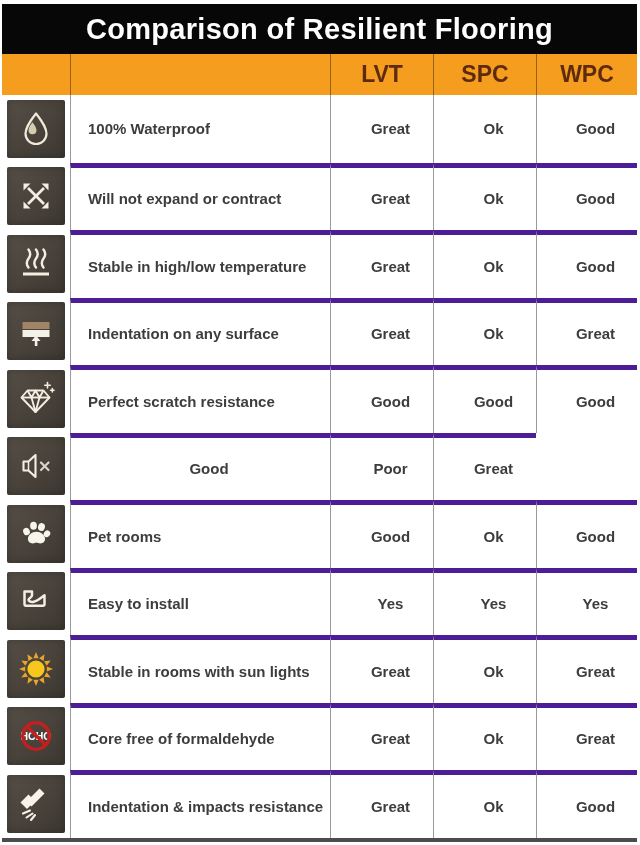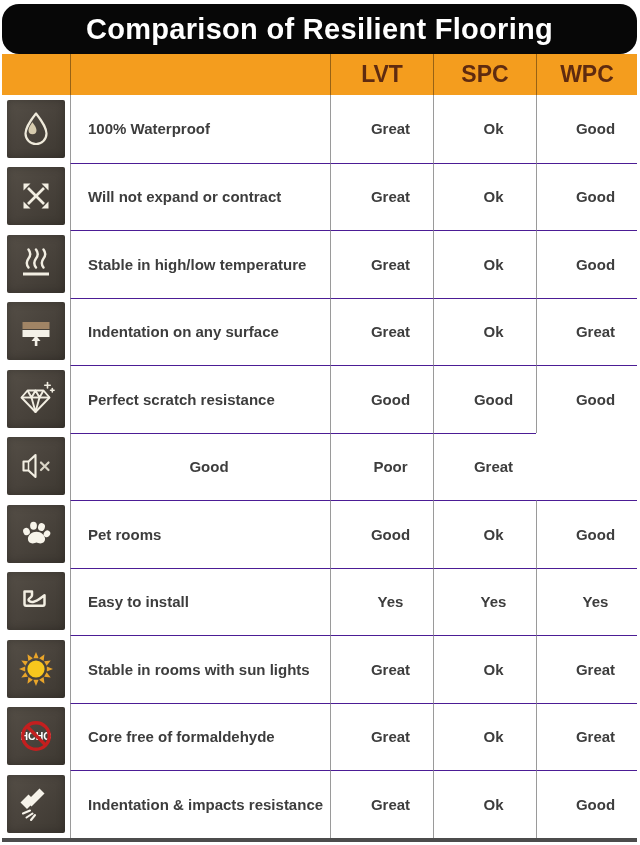--- a/index.html
+++ b/index.html
@@ -6,40 +6,40 @@
   body {
     width:640px; height:845px; background:#ffffff;
     font-family:"Liberation Sans", sans-serif;
     -webkit-font-smoothing:antialiased;
   }
   .page { padding:4px 3px 0 2px; }
 
   .title-bar {
     height:50px; background:var(--title_bar_bg,#070707);
     color:#ffffff; display:flex; align-items:center; justify-content:center;
-    font-size:29px; font-weight:600; letter-spacing:0.3px;border-radius:17px;
+    font-size:29px; font-weight:600; letter-spacing:0.3px;
   }
 
   .header-row {
     display:grid; grid-template-columns:68px 260px 103px 103px 1fr;
     height:41px; background:var(--accent_orange,#f49d1e);
   }
   .h-cell {
     display:flex; align-items:center; justify-content:center;
     font-size:23px; font-weight:700; color:var(--header_text,#5f2b10);
   }
   .h-cell.bordered { border-left:1px solid rgba(60,40,10,0.5); }
 
   .row {
     display:grid; grid-template-columns:68px 260px 103px 103px 1fr;
     height:67.5px; background:#ffffff;
   }
   .cell { box-sizing:border-box; }
   .cell.bordered { border-left:1px solid #9a9a9a;padding-left:17px; }
-  .row:not(:first-child) .cell.bordered { border-top:1px solid #4c1d95; }
+  .row:not(:first-child) .cell.bordered { border-top:5px solid #4c1d95; }
 
   .icon-cell { display:flex; align-items:center; justify-content:center; }
   .tile {
     width:58px; height:58px; border-radius:2px;
     background:linear-gradient(135deg,#554f47 0%,var(--tile_bg,#4a443d) 45%,#3d3831 100%);
     display:flex; align-items:center; justify-content:center;
     box-shadow:inset 0 0 8px rgba(0,0,0,0.25);
   }
   .label-cell {
     display:flex; align-items:center; padding-left:16px;

